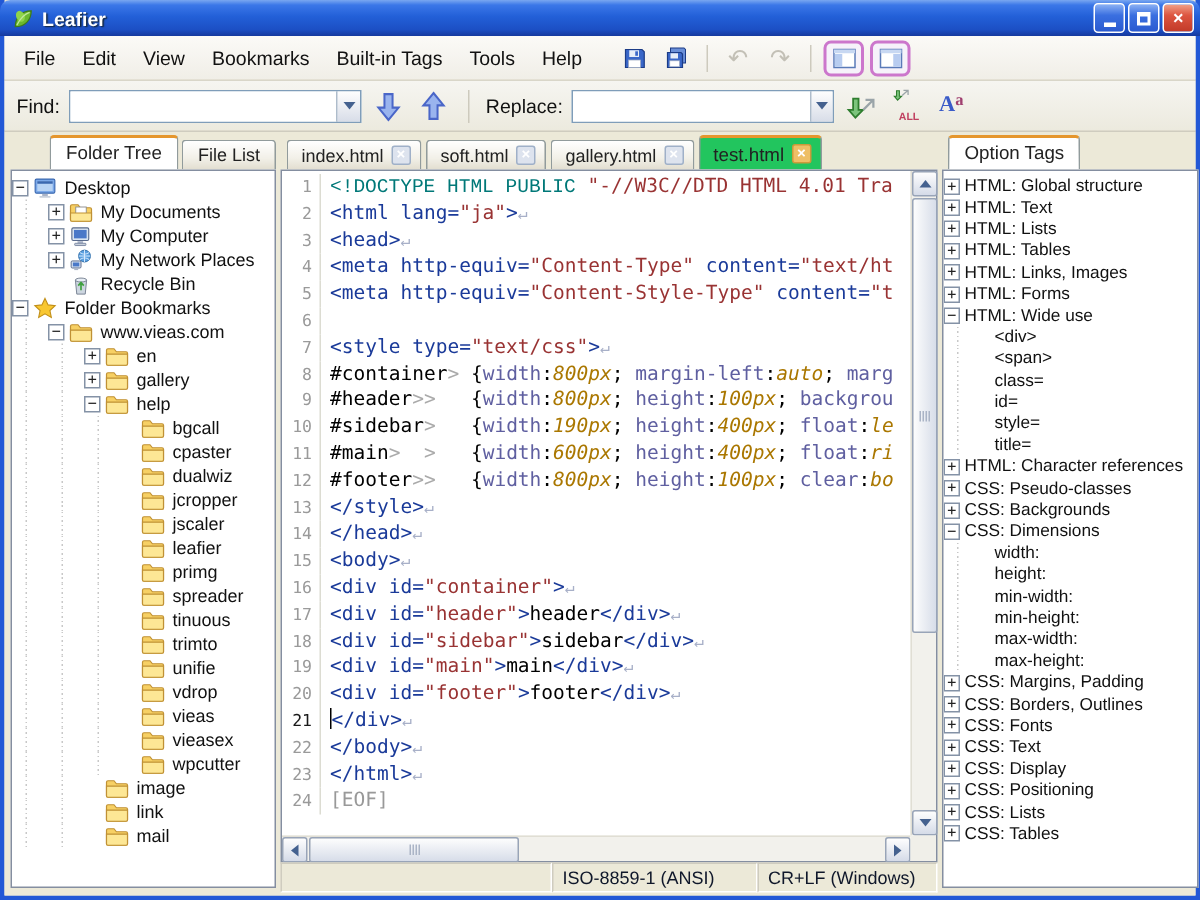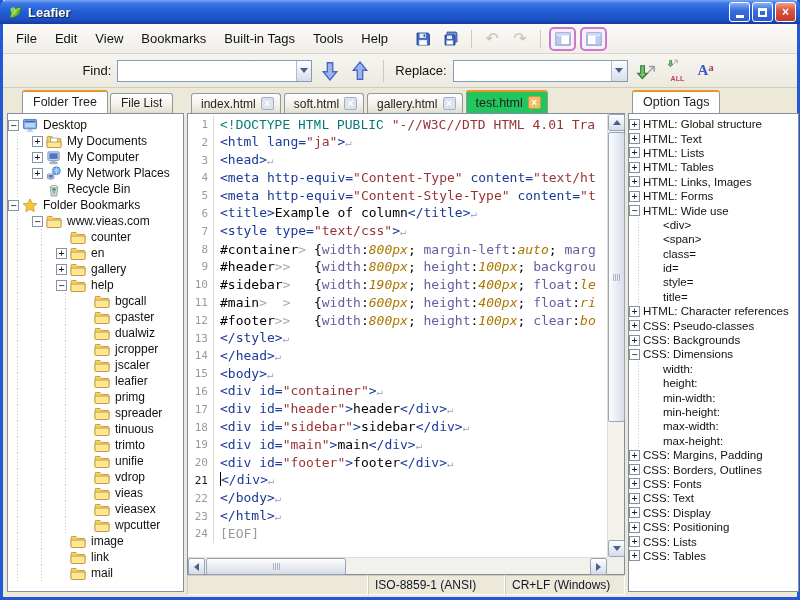--- a/index.html
+++ b/index.html
@@ -23,41 +23,41 @@
   .menubar { position:absolute; top:24px; left:0; right:0; height:30px; background:linear-gradient(#fbfaf7,#f0eee7);
     border-bottom:1px solid #d9d6c9; display:flex; align-items:center; padding:0 4px; }
   .menu-item { font-size:13px; color:#111; padding:4px 9px; }
   .tb { display:flex; align-items:center; gap:4px; margin-left:14px; }
   .tb-btn { width:24px; height:22px; display:flex; align-items:center; justify-content:center; border:1px solid transparent; border-radius:3px; }
   .tb-btn svg { width:16px; height:16px; }
   .tb-sep { width:1px; height:18px; background:#cdcabd; margin:0 4px; }
   .tb-btn.toggled { border:2px solid #cc77cc; border-radius:5px; background:#f6f2fa; width:27px; height:24px; }
   .tb-disabled { color:#c3c0b6; font-size:16px; line-height:16px; font-family:"DejaVu Sans", sans-serif; }
   .findbar { position:absolute; top:54px; left:0; right:0; height:34px; background:linear-gradient(#f6f5f1,#eceade);
-    border-bottom:1px solid #cfccbf; display:flex; align-items:center; padding:0 8px; gap:6px;justify-content:center; }
+    border-bottom:1px solid #cfccbf; display:flex; align-items:center; padding:0 8px; gap:6px; }
   .fb-label { font-size:13px; color:#111; }
   .combo { display:flex; height:22px; border:1px solid #7f9db9; background:#fff; }
   .combo input { border:none; outline:none; height:100%; font-size:12px; padding:0 3px; width:100%; }
   .combo .drop { width:17px; background:linear-gradient(#fefefe,#d8dde8); border-left:1px solid #aebccb;
     display:flex; align-items:center; justify-content:center; }
   .tri-down { width:0; height:0; border-left:4px solid transparent; border-right:4px solid transparent; border-top:5px solid #44618f; }
   .combo.find { width:195px; } .combo.replace { width:175px; }
   .fb-sep { width:1px; height:22px; background:#cdcabd; margin:0 5px; }
   .fb-icon { width:24px; height:22px; display:flex; align-items:center; justify-content:center; position:relative; }
   .all-text { position:absolute; bottom:0; left:7px; font-size:7px; font-weight:bold; color:#c04060; letter-spacing:0; }
   .mc-a  { color:#3a5bc8; font-size:15px; font-weight:bold; font-family:"Liberation Serif", serif; }
   .mc-a2 { color:#a04070; font-size:11px; font-weight:bold; position:relative; top:-4px; font-family:"Liberation Serif", serif; }
   
   .main { position:absolute; top:88px; left:0; right:0; bottom:0; background:#ece9d8; }
   .panel-tabs { position:absolute; top:2px; height:23px; display:flex; align-items:flex-end; }
   .ptab { height:20px; padding:2px 10px 0; font-size:12px; color:#222; background:linear-gradient(#fff,#f2f0e8 60%,#e2ded0);
     border:1px solid #919b9c; border-bottom:none; border-radius:3px 3px 0 0; margin-right:2px; }
   .ptab.active { height:23px; background:#fff; border-top:2px solid #e5962d; padding-top:3px; font-size:12.5px; }
   .tree-box { position:absolute; top:25px; bottom:5px; background:#fff; border:1px solid #848ea0; overflow:hidden; }
-  .left-panel  .panel-tabs { left:7px;padding-left:12px; }
+  .left-panel  .panel-tabs { left:18px;padding-left:12px; }
   .left-panel  .tree-box { left:4px;  width:177px; }
   .right-panel .panel-tabs { left:629px; }
   .right-panel .tree-box { left:625px; width:171px; }
   .tree { padding-top:3px; }
   .tree-row { display:flex; align-items:center; white-space:nowrap; }
   #left-tree  .tree-row { height:16px; font-size:12px; }
   #right-tree .tree-row { height:14.4px; font-size:11.5px; }
   .tg { display:inline-block; flex:none; height:100%;
         background-image:repeating-linear-gradient(to bottom,#c8c8c8 0 1px,transparent 1px 3px);
         background-size:1px 100%; background-position:9px 0; background-repeat:no-repeat; }
@@ -321,32 +321,20 @@
                 <svg viewBox="0 0 16 14">
                   <path d="M1 3c0-.6.4-1 1-1h4l1.6 2H14c.6 0 1 .4 1 1v7c0 .6-.4 1-1 1H2c-.6 0-1-.4-1-1z" fill="#f7d064" stroke="#c09135" stroke-width="0.8"></path>
                   <path d="M1 5.6h14V12c0 .6-.4 1-1 1H2c-.6 0-1-.4-1-1z" fill="#fde795" stroke="#c09135" stroke-width="0.8"></path>
                 </svg>
               </span>
               <span class="t-label">www.vieas.com</span>
             </div>
             <div class="tree-row">
               <span class="tg"></span>
               <span class="tg"></span>
-              <span class="exp-stub"></span>
-              <span class="t-icon">
-                <svg viewBox="0 0 16 14">
-                  <path d="M1 3c0-.6.4-1 1-1h4l1.6 2H14c.6 0 1 .4 1 1v7c0 .6-.4 1-1 1H2c-.6 0-1-.4-1-1z" fill="#f7d064" stroke="#c09135" stroke-width="0.8"></path>
-                  <path d="M1 5.6h14V12c0 .6-.4 1-1 1H2c-.6 0-1-.4-1-1z" fill="#fde795" stroke="#c09135" stroke-width="0.8"></path>
-                </svg>
-              </span>
-              <span class="t-label">counter</span>
-            </div>
-            <div class="tree-row">
-              <span class="tg"></span>
-              <span class="tg"></span>
               <span class="exp">+</span>
               <span class="t-icon">
                 <svg viewBox="0 0 16 14">
                   <path d="M1 3c0-.6.4-1 1-1h4l1.6 2H14c.6 0 1 .4 1 1v7c0 .6-.4 1-1 1H2c-.6 0-1-.4-1-1z" fill="#f7d064" stroke="#c09135" stroke-width="0.8"></path>
                   <path d="M1 5.6h14V12c0 .6-.4 1-1 1H2c-.6 0-1-.4-1-1z" fill="#fde795" stroke="#c09135" stroke-width="0.8"></path>
                 </svg>
               </span>
               <span class="t-label">en</span>
             </div>
             <div class="tree-row">
@@ -644,21 +632,20 @@
             <div class="code-line">
               <span class="ln">4</span>
               <span class="code-text"><span class="c-tag">&lt;meta http-equiv=</span><span class="c-str">"Content-Type"</span><span class="c-tag"> content=</span><span class="c-str">"text/ht</span></span>
             </div>
             <div class="code-line">
               <span class="ln">5</span>
               <span class="code-text"><span class="c-tag">&lt;meta http-equiv=</span><span class="c-str">"Content-Style-Type"</span><span class="c-tag"> content=</span><span class="c-str">"t</span></span>
             </div>
             <div class="code-line">
               <span class="ln">6</span>
-              <span class="code-text"><span class="c-tag">&lt;title&gt;</span><span class="c-txt">Example of column</span><span class="c-tag">&lt;/title&gt;</span><span class="c-eol">↵</span></span>
             </div>
             <div class="code-line">
               <span class="ln">7</span>
               <span class="code-text"><span class="c-tag">&lt;style type=</span><span class="c-str">"text/css"</span><span class="c-tag">&gt;</span><span class="c-eol">↵</span></span>
             </div>
             <div class="code-line">
               <span class="ln">8</span>
               <span class="code-text"><span class="c-txt">#container</span><span class="c-tab">&gt; </span><span class="c-txt">{</span><span class="c-prop">width</span><span class="c-txt">:</span><span class="c-val">800px</span><span class="c-txt">; </span><span class="c-prop">margin-left</span><span class="c-txt">:</span><span class="c-val">auto</span><span class="c-txt">; </span><span class="c-prop">marg</span></span>
             </div>
             <div class="code-line">

